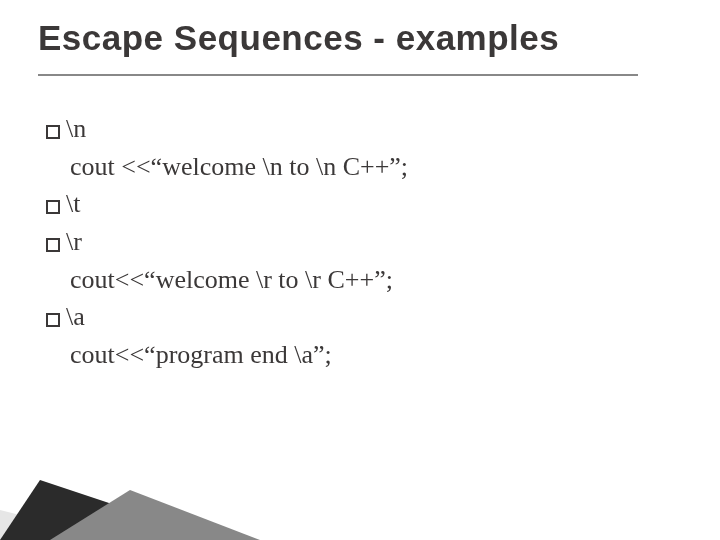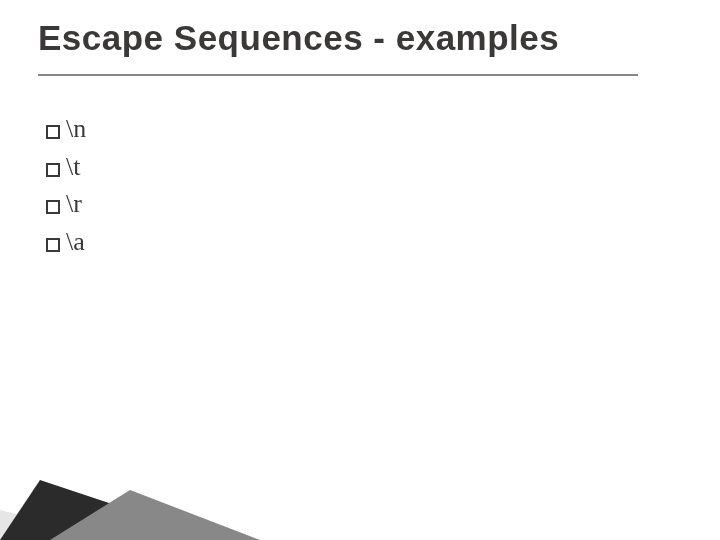--- a/index.html
+++ b/index.html
@@ -85,35 +85,38 @@
 
   <div class="title">Escape Sequences - examples</div>
   <div class="title-underline"></div>
 
   <div class="body">
 
     <div class="bullet-line">
       <span class="bullet"></span>
       <span>\n</span>
     </div>
+    <div class="line code-line">cout &lt;&lt;“welcome \n to \n C++”;</div>
 
     <div class="bullet-line">
       <span class="bullet"></span>
       <span>\t</span>
     </div>
 
     <div class="bullet-line">
       <span class="bullet"></span>
       <span>\r</span>
     </div>
+    <div class="line code-line">cout&lt;&lt;“welcome \r to \r C++”;</div>
 
     <div class="bullet-line">
       <span class="bullet"></span>
       <span>\a</span>
     </div>
+    <div class="line code-line">cout&lt;&lt;“program end \a”;</div>
 
   </div>
 
   <div class="tri">
     <svg width="260" height="60" viewBox="0 0 260 60">
       <polygon points="0,60 0,30 120,60" fill="#e6e6e6"></polygon>
       <polygon points="0,60 40,0 220,60" fill="#2b2b2b"></polygon>
       <polygon points="50,60 130,10 260,60" fill="#888888"></polygon>
     </svg>
   </div>

